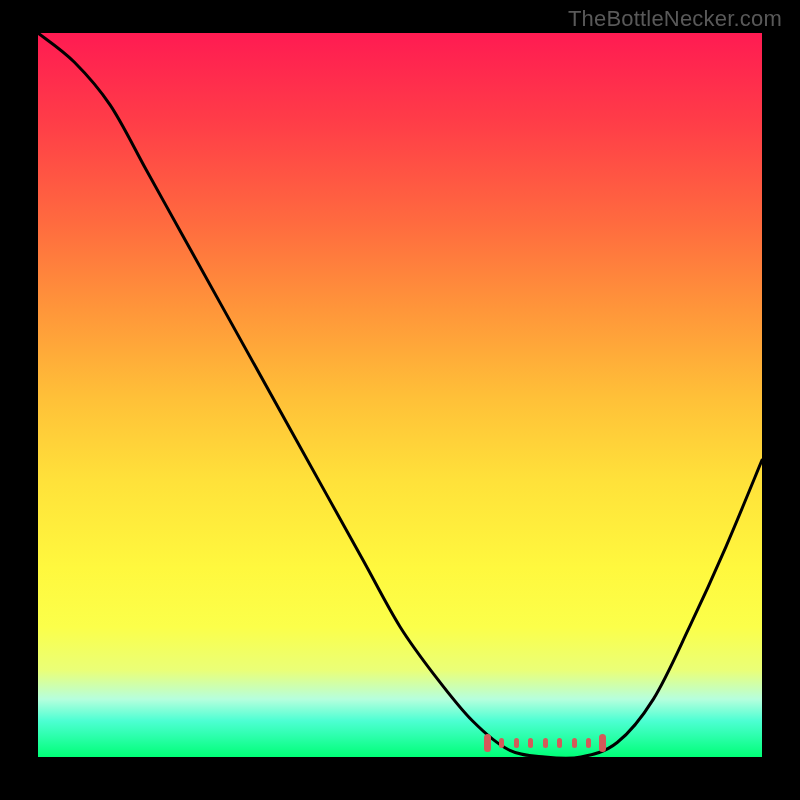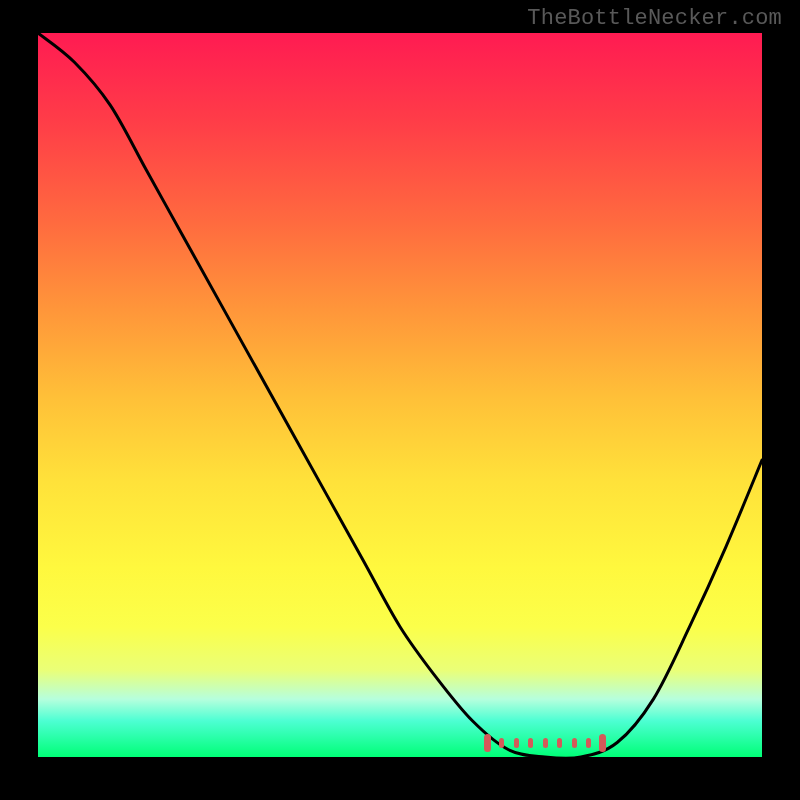--- a/index.html
+++ b/index.html
@@ -13,21 +13,21 @@
   .outer {
     position: relative;
     width: 800px;
     height: 800px;
     background: #000;
   }
   .watermark {
     position: absolute;
     top: 6px;
     right: 18px;
-    font-family: Liberation Mono, monospace;
+    font-family: Liberation Sans, sans-serif;
     font-size: 22px;
     color: #595959;
     letter-spacing: 0.2px;
     user-select: none;
   }
   .plot {
     position: absolute;
     left: 38px;
     top: 33px;
     width: 724px;

